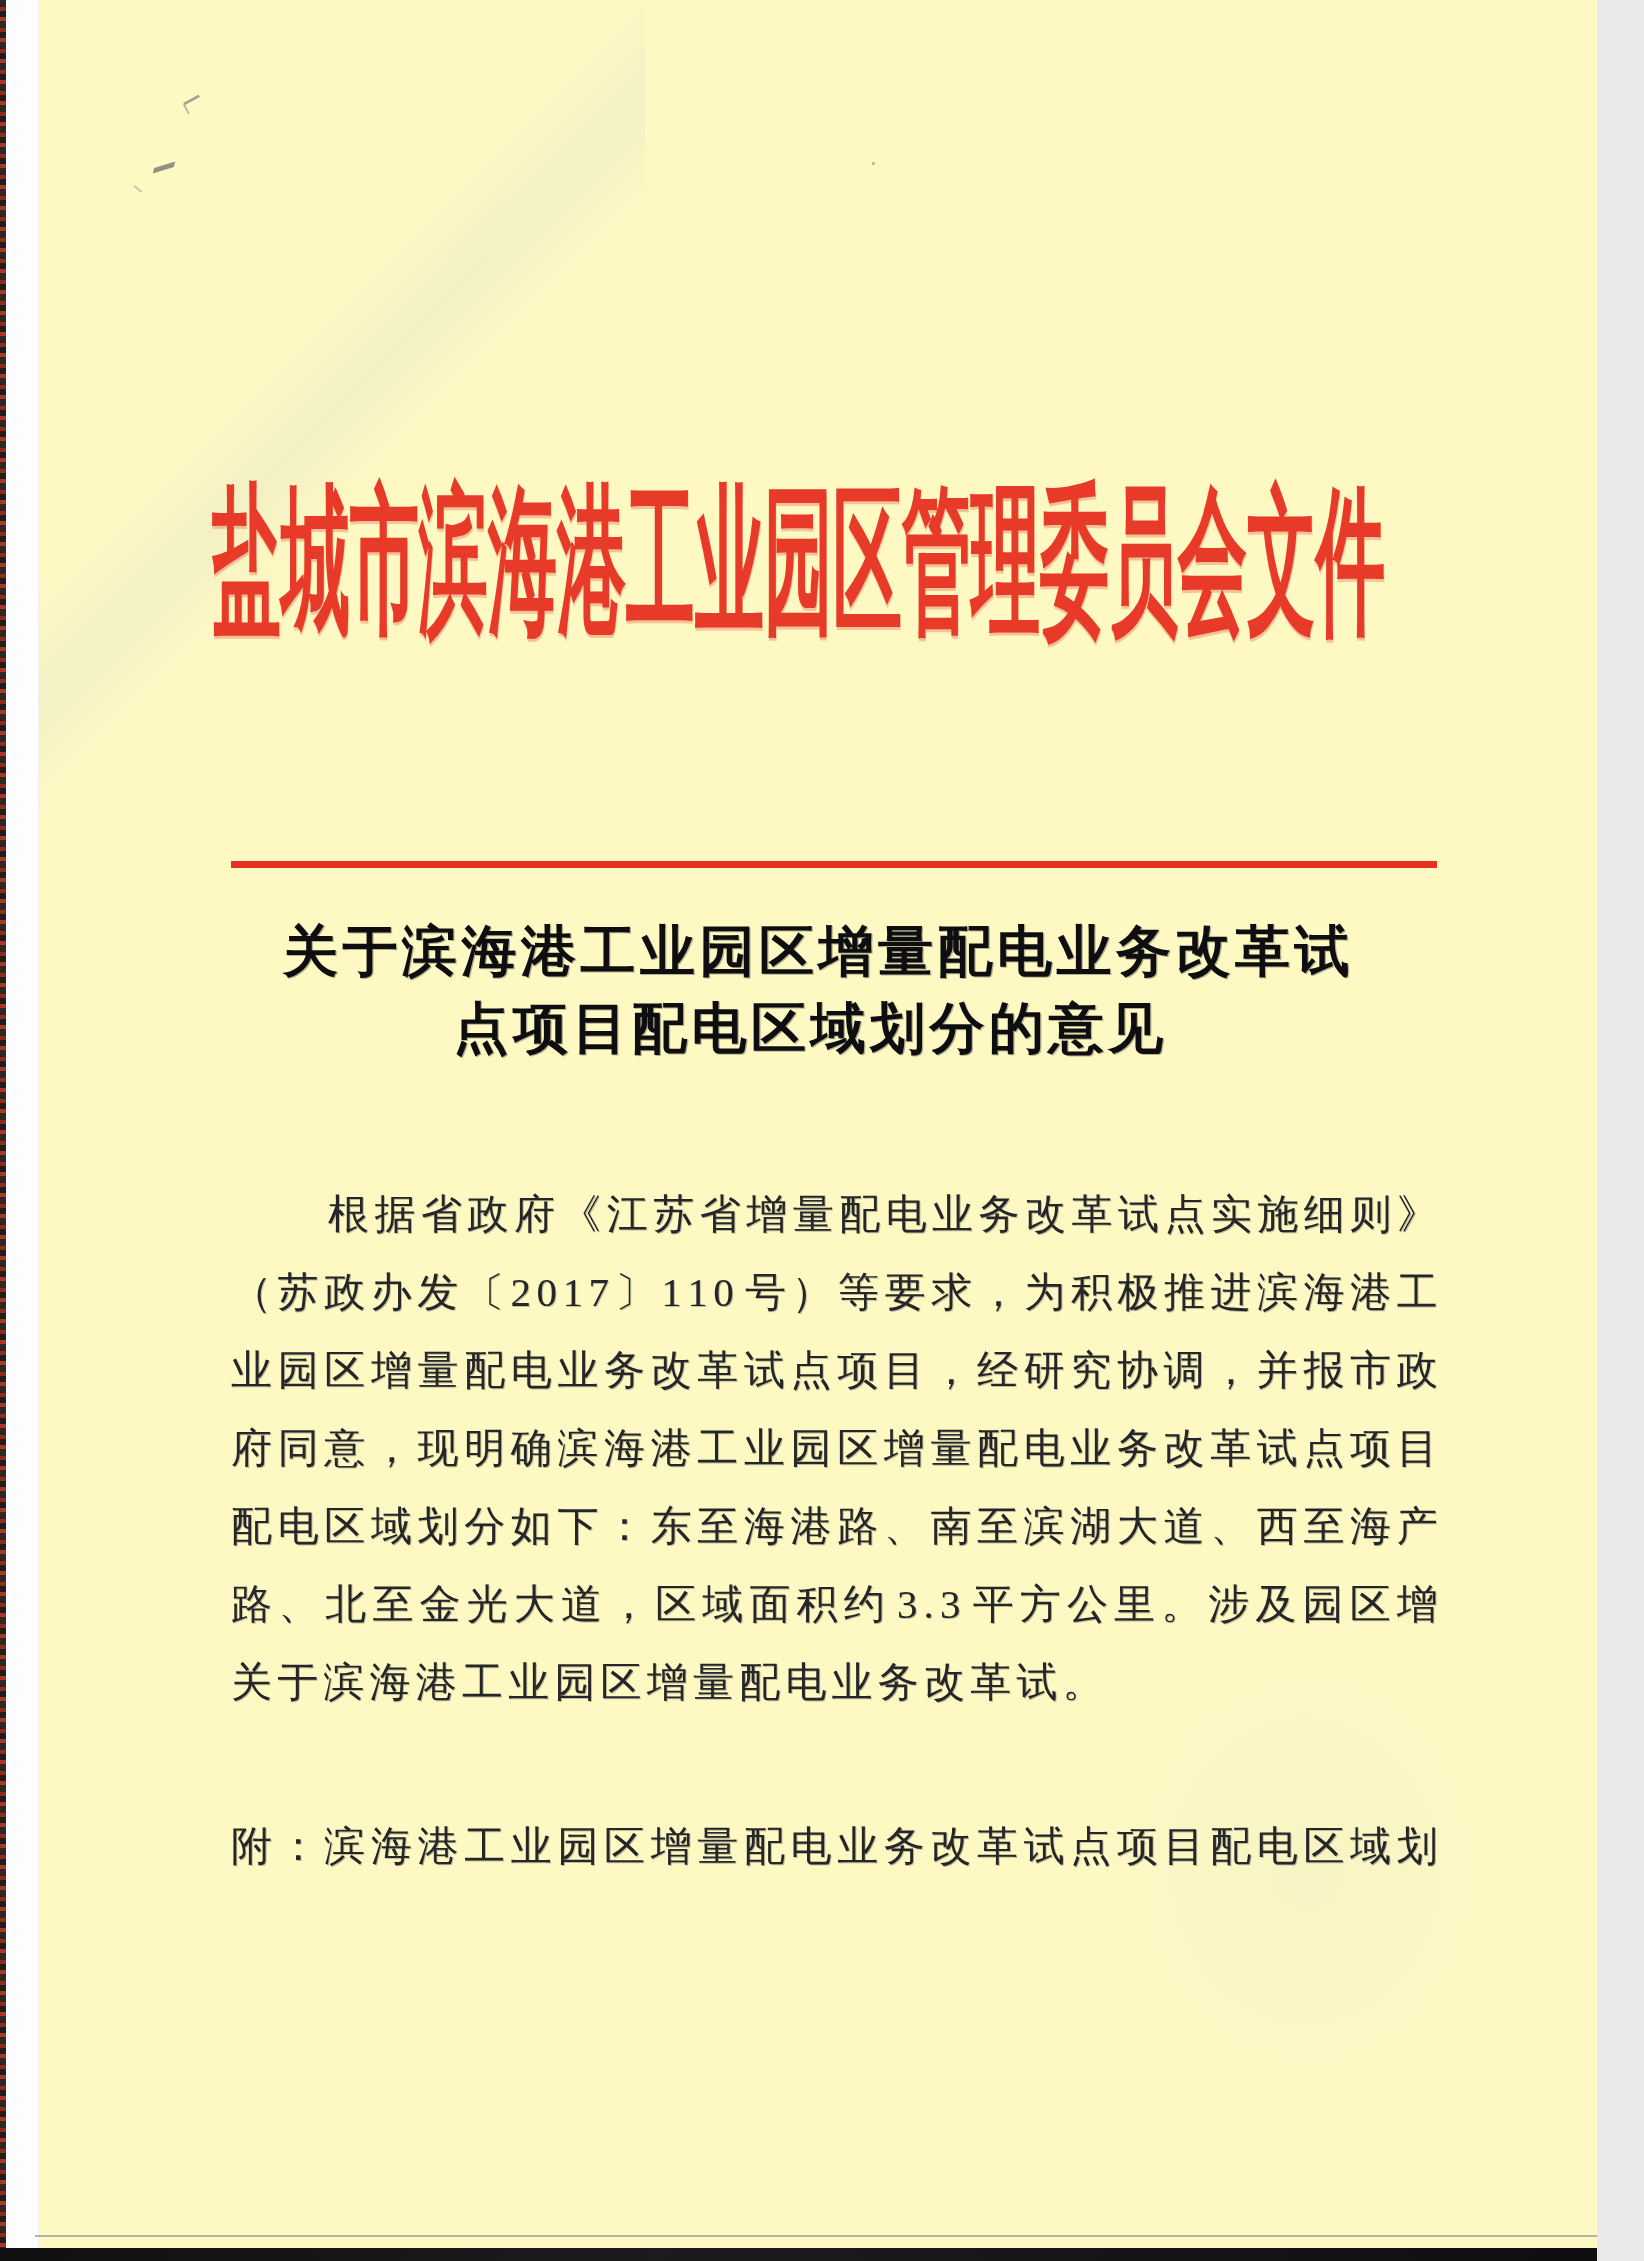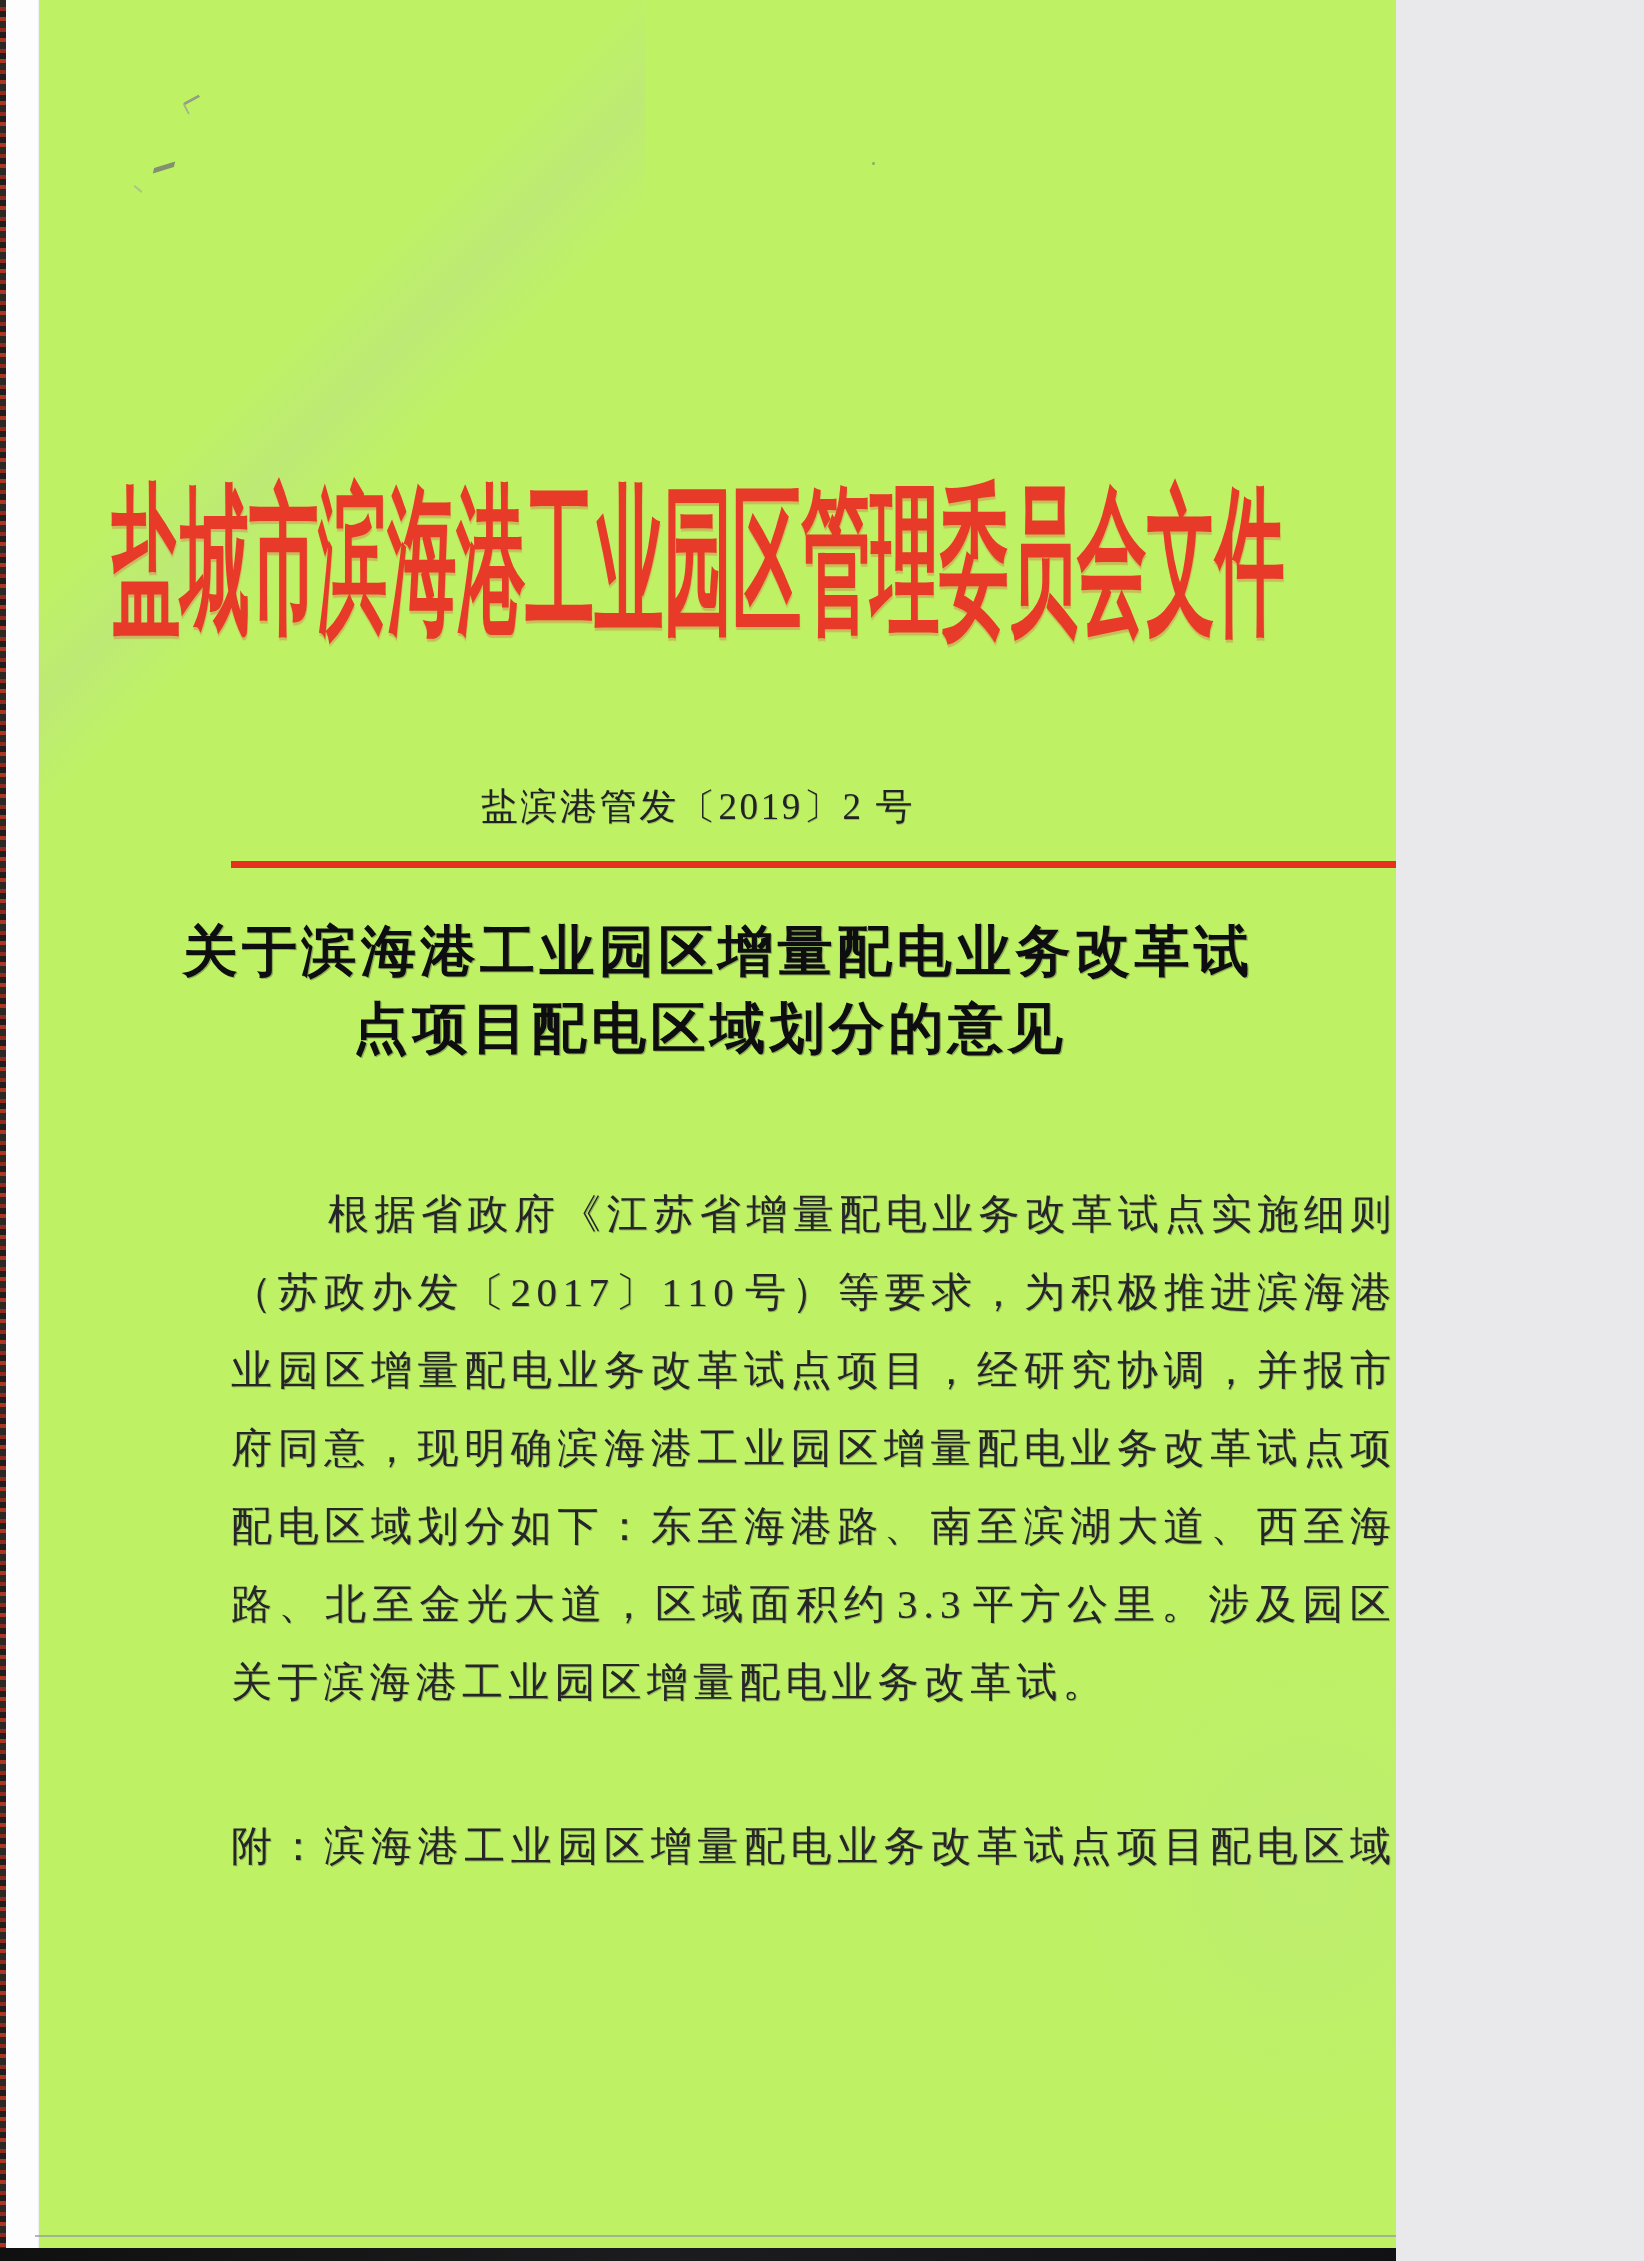--- a/index.html
+++ b/index.html
@@ -1,19 +1,19 @@
 <!DOCTYPE html>
 <html style="--header-red: #e83a28; --rule-red: #e63121;font-size:10.3px"><head>
 <meta charset="utf-8">
 <style>
   html, body { margin:0; padding:0; background:#e9e9ec; }
   .page {
     position:relative;
-    width:1396px; height:2261px;
-    background:#bef264;
+    width:1597px; height:2261px;
+    background:#fef9c3;
     overflow:hidden;
     font-family:"Liberation Serif","DejaVu Serif",serif;
     color:#1d1d20;
   }
   
   .edge-strip {
     position:absolute; left:0; top:0; width:5.8px; height:2261px;
     background:repeating-linear-gradient(180deg,
       #2c2924 0px, #2c2924 7px,
       #93291c 7px, #93291c 11px,
@@ -122,21 +122,20 @@
   <div class="ink-mark ink-mark-2"></div>
   <div class="ink-mark ink-mark-3"></div>
   <div class="speck speck-1"></div>
   <div class="speck speck-2"></div>
   <div class="speck speck-3"></div>
 
   <div class="red-header">
     <span>盐城市滨海港工业园区管理委员会文件</span>
   </div>
 
-  <div class="doc-number">盐滨港管发〔2019〕2 号</div>
 
   <div class="red-rule"></div>
 
   <div class="doc-title line1">关于滨海港工业园区增量配电业务改革试</div>
   <div class="doc-title line2">点项目配电区域划分的意见</div>
 
   <div class="body-block">
     <div class="bline jchars indent2">
         <span>根</span>
         <span>据</span>

